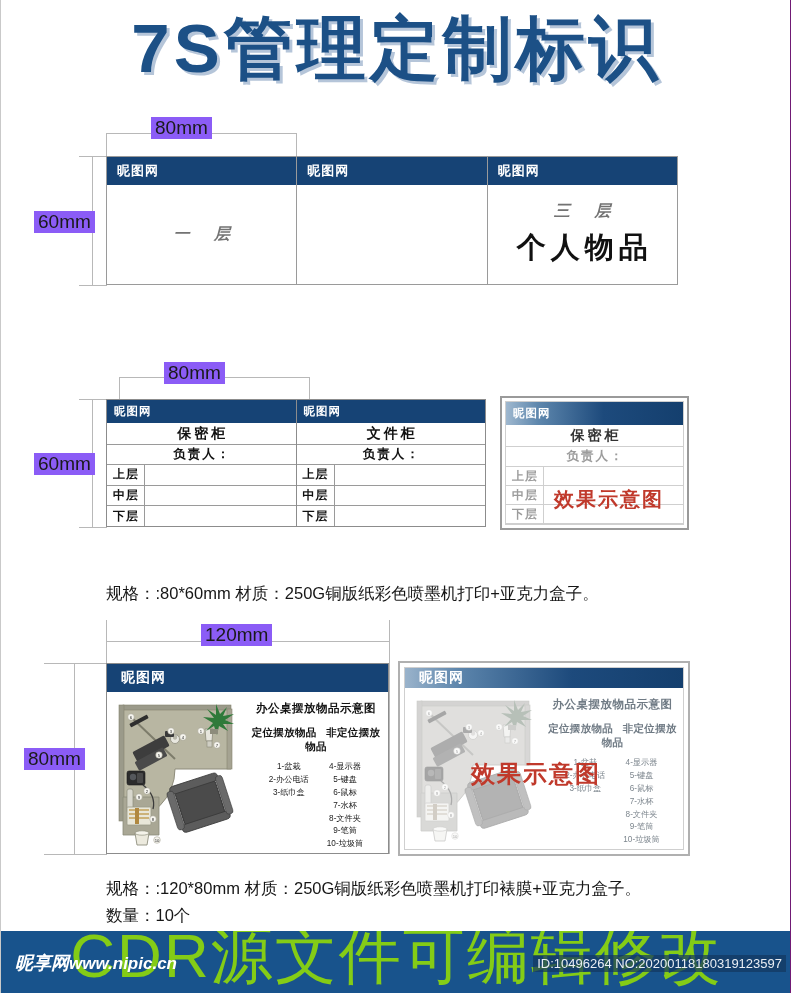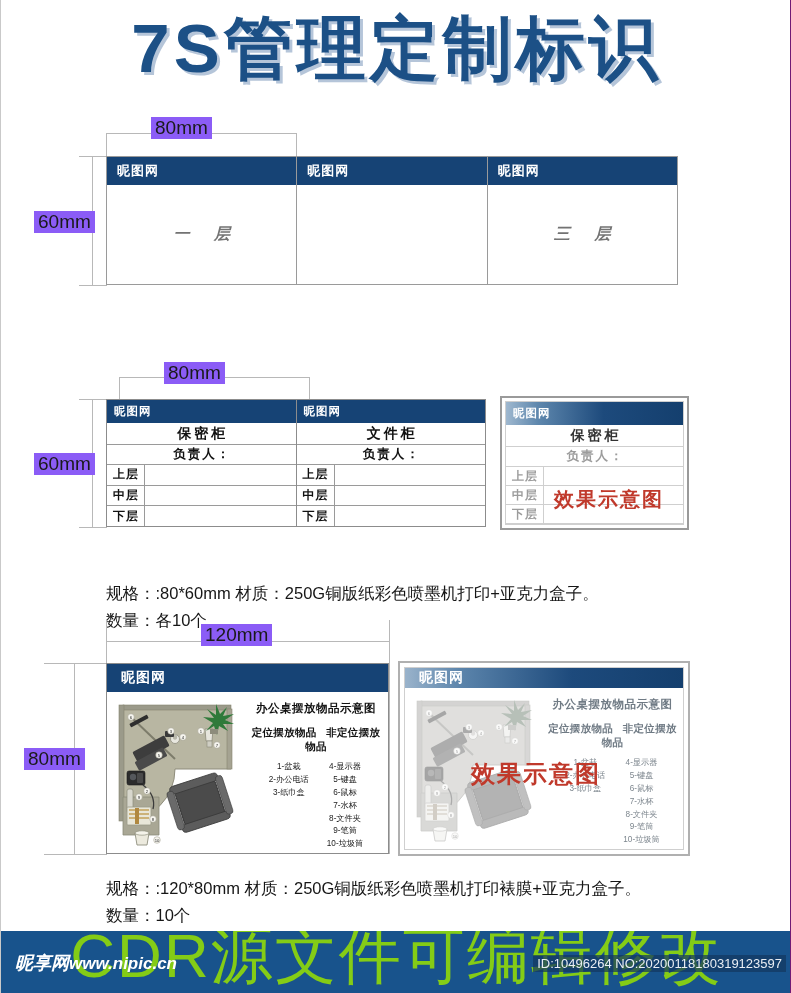--- a/index.html
+++ b/index.html
@@ -195,20 +195,21 @@
         <div class="floor">一 层</div>
       </div>
     </div>
     <div class="card">
       <div class="sign-head">昵图网</div>
     </div>
     <div class="card">
       <div class="sign-head">昵图网</div>
       <div class="body">
         <div class="floor">三 层</div>
+        <div class="what">个人物品</div>
       </div>
     </div>
   </div>
 
 
   <div class="gline h" style="left:118px; top:377px; width:190px;"></div>
   <div class="gline v" style="left:118px; top:377px; height:22px;"></div>
   <div class="gline v" style="left:308px; top:377px; height:22px;"></div>
   <div class="gline v" style="left:308px; top:377px; height:150px;"></div>
   <div class="dimlabel" style="left:163px; top:362px;">80mm</div>
@@ -272,21 +273,20 @@
       <div class="t-row">
         <div class="t-lab">下层</div>
         <div class="t-val"></div>
       </div>
       <div class="stamp" style="left:48px; top:84px;">效果示意图</div>
     </div>
   </div>
 
   <div class="spec" style="left:105px; top:556px;margin-top:24px;">
     <div>规格：:80*60mm 材质：250G铜版纸彩色喷墨机打印+亚克力盒子。</div>
-    <div>数量：各10个</div>
   </div>
 
   <div class="gline h" style="left:105px; top:641px; width:283px;"></div>
   <div class="gline v" style="left:105px; top:620px; height:234px;"></div>
   <div class="gline v" style="left:388px; top:620px; height:234px;"></div>
   <div class="dimlabel" style="left:200px; top:624px;">120mm</div>
 
   <div class="gline h" style="left:43px; top:663px; width:63px;"></div>
   <div class="gline h" style="left:43px; top:854px; width:63px;"></div>
   <div class="gline v" style="left:73px; top:663px; height:191px;"></div>

